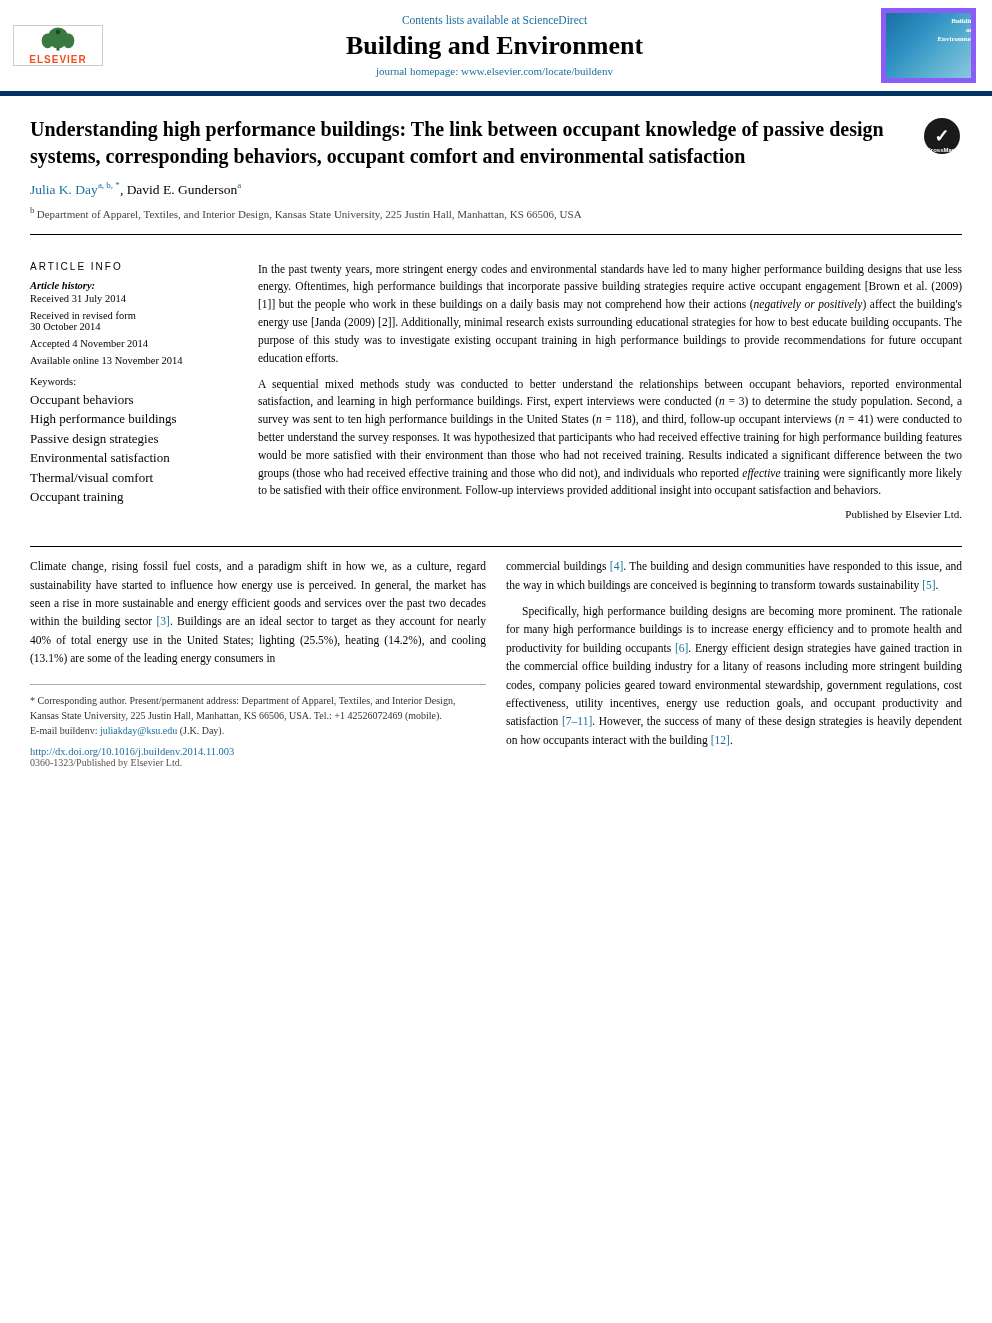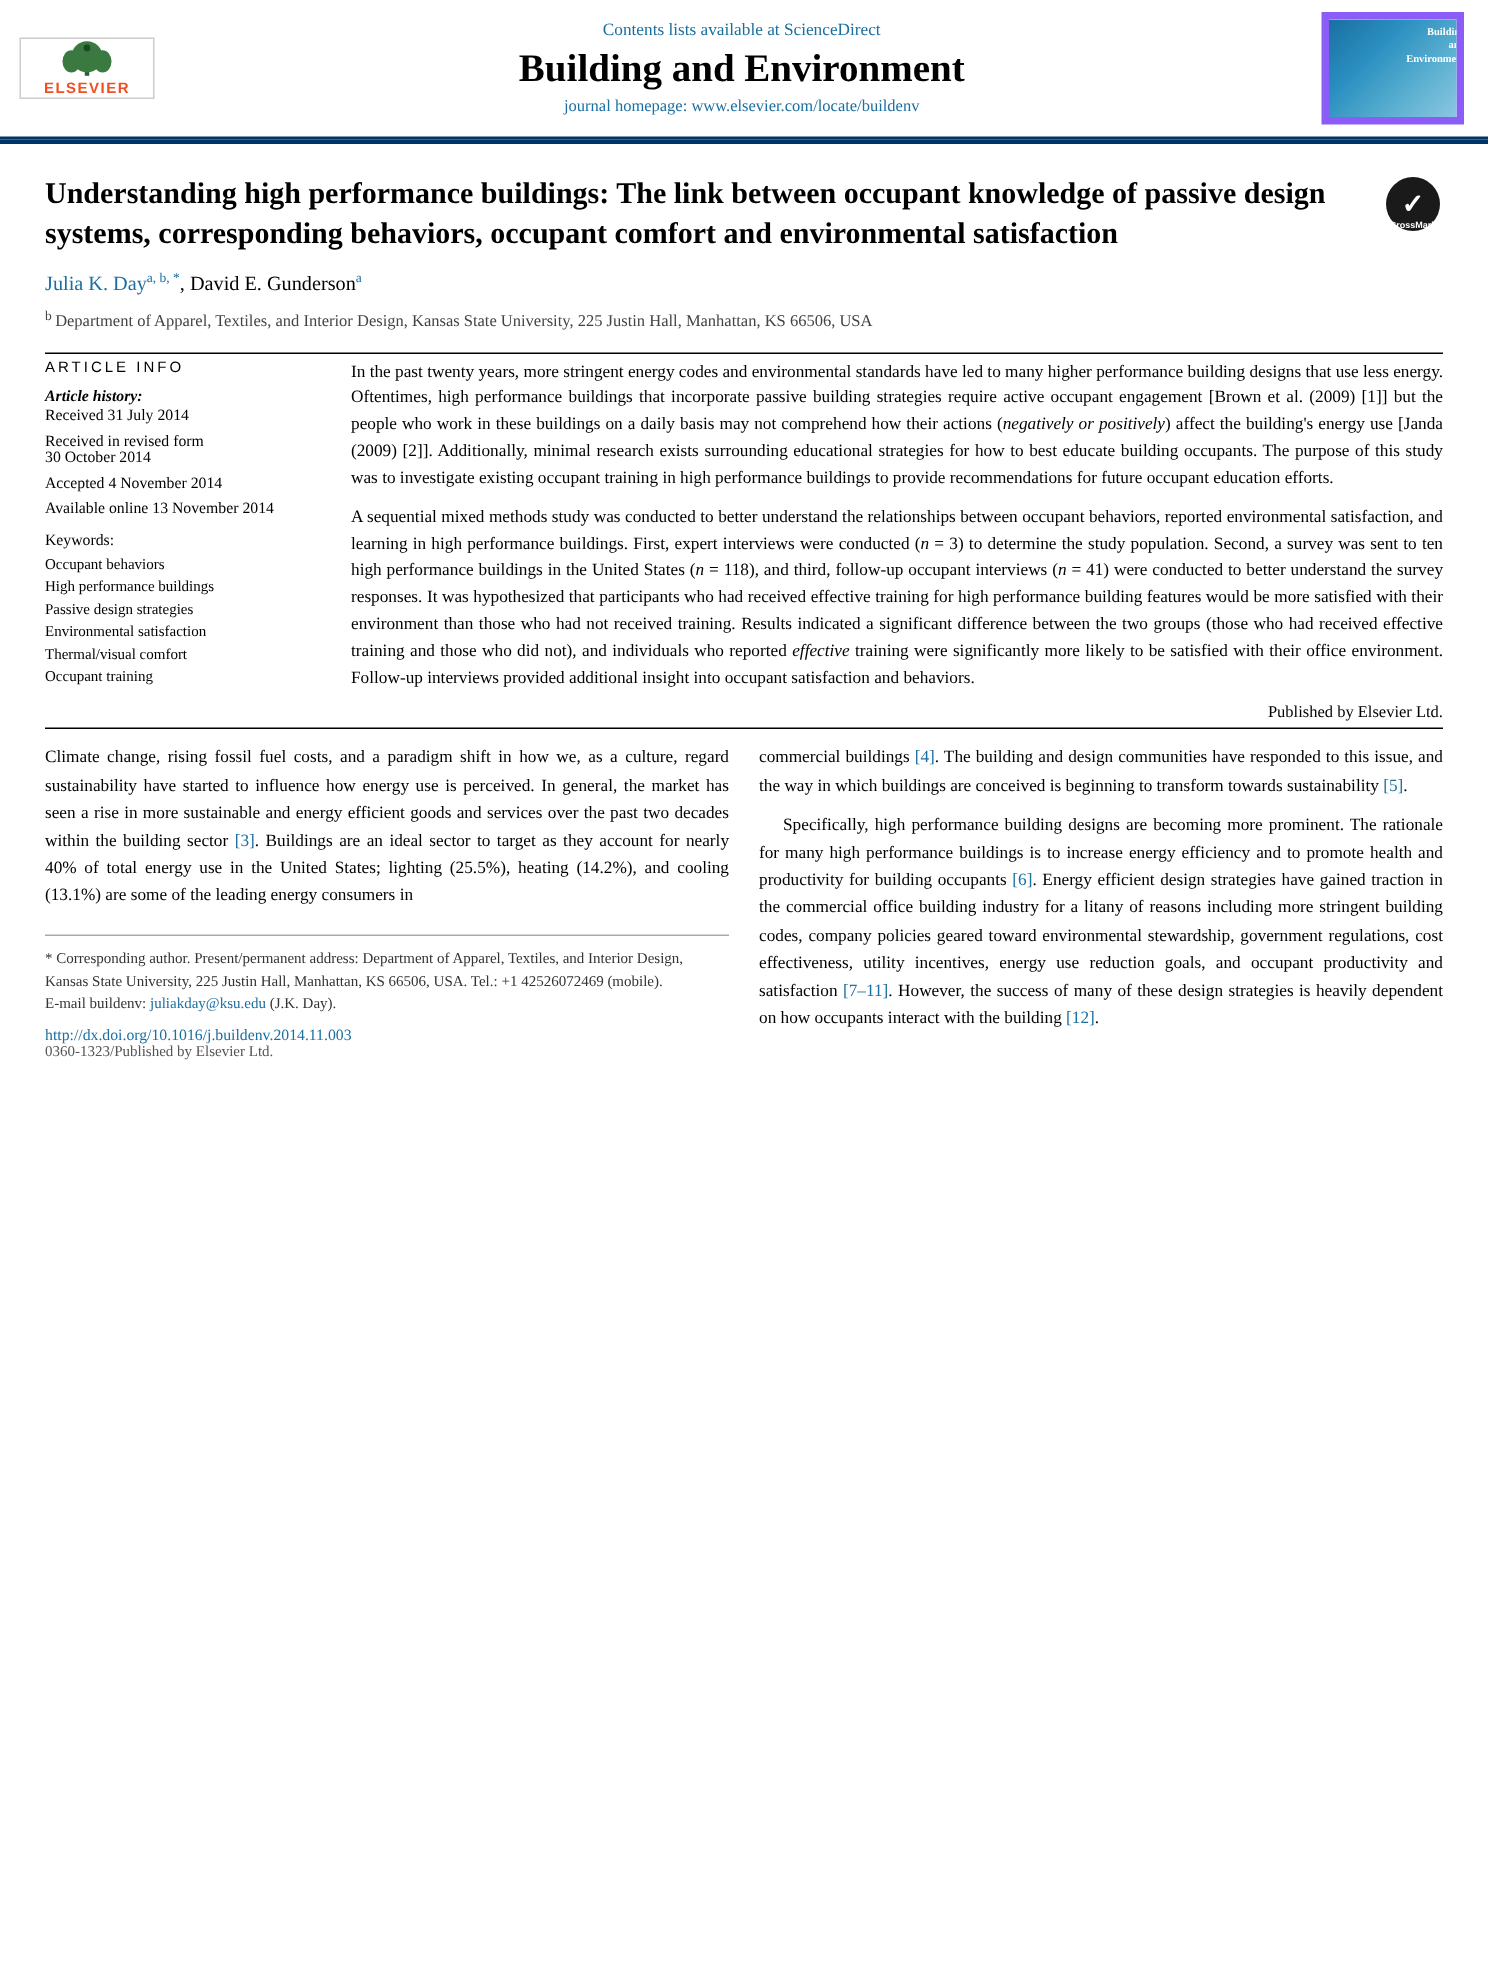--- a/index.html
+++ b/index.html
@@ -168,24 +168,24 @@
       font-size: 11px;
       color: #444;
       margin-bottom: 12px;
       line-height: 1.5;
     }
     .affil-sup { font-size: 9px; vertical-align: super; }
 
     
     .two-col-section {
       display: flex;
-      gap: 4px;
+      gap: 28px;
       border-top: 1px solid #000;
       border-bottom: 1px solid #000;
-      padding: 4px 0;
+      padding: 26px 0;
     }
     .article-info-col {
       width: 200px;
       flex-shrink: 0;
     }
     .abstract-col {
       flex: 1;
     }
 
     .section-heading {
@@ -211,21 +211,21 @@
       margin-bottom: 6px;
     }
     .keyword-label {
       font-size: 10.5px;
       font-weight: normal;
       color: #000;
       margin-bottom: 3px;
       margin-top: 10px;
     }
     .keyword-item {
-      font-size: 10px;
+      font-size: 13px;
       color: #000;
       line-height: 1.5;
     }
 
     .abstract-text {
       font-size: 11.5px;
       color: #000;
       line-height: 1.55;
       text-align: justify;
     }

